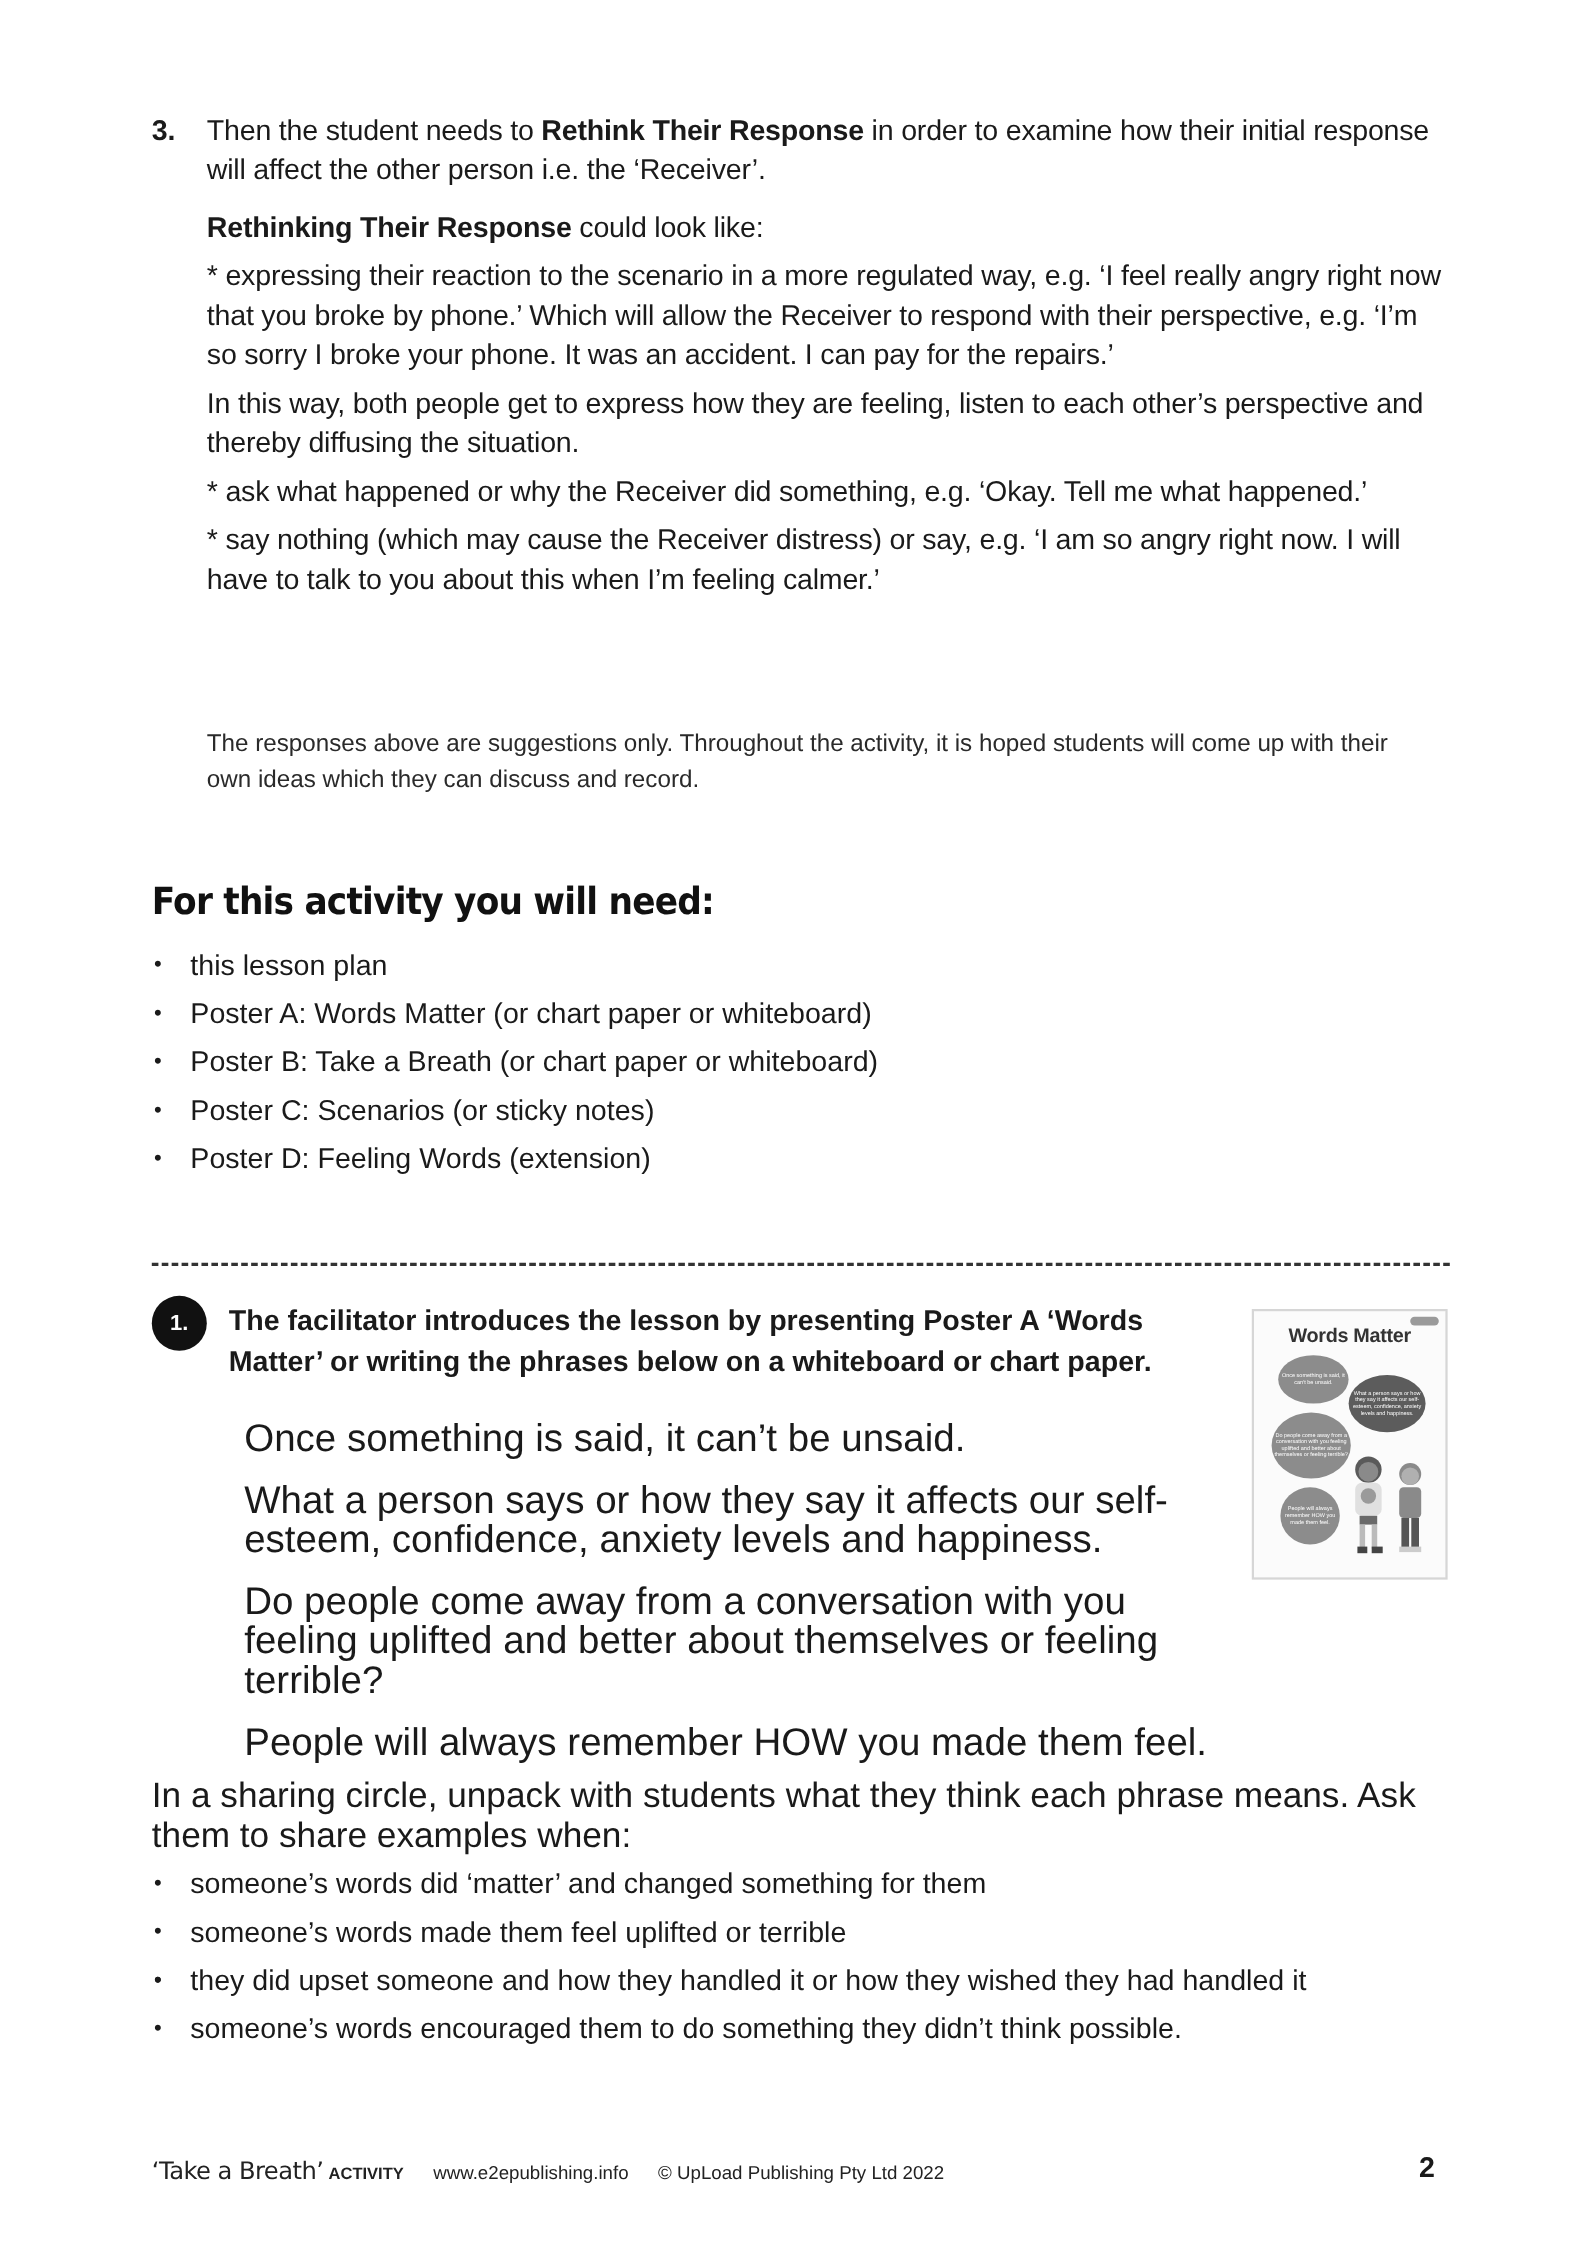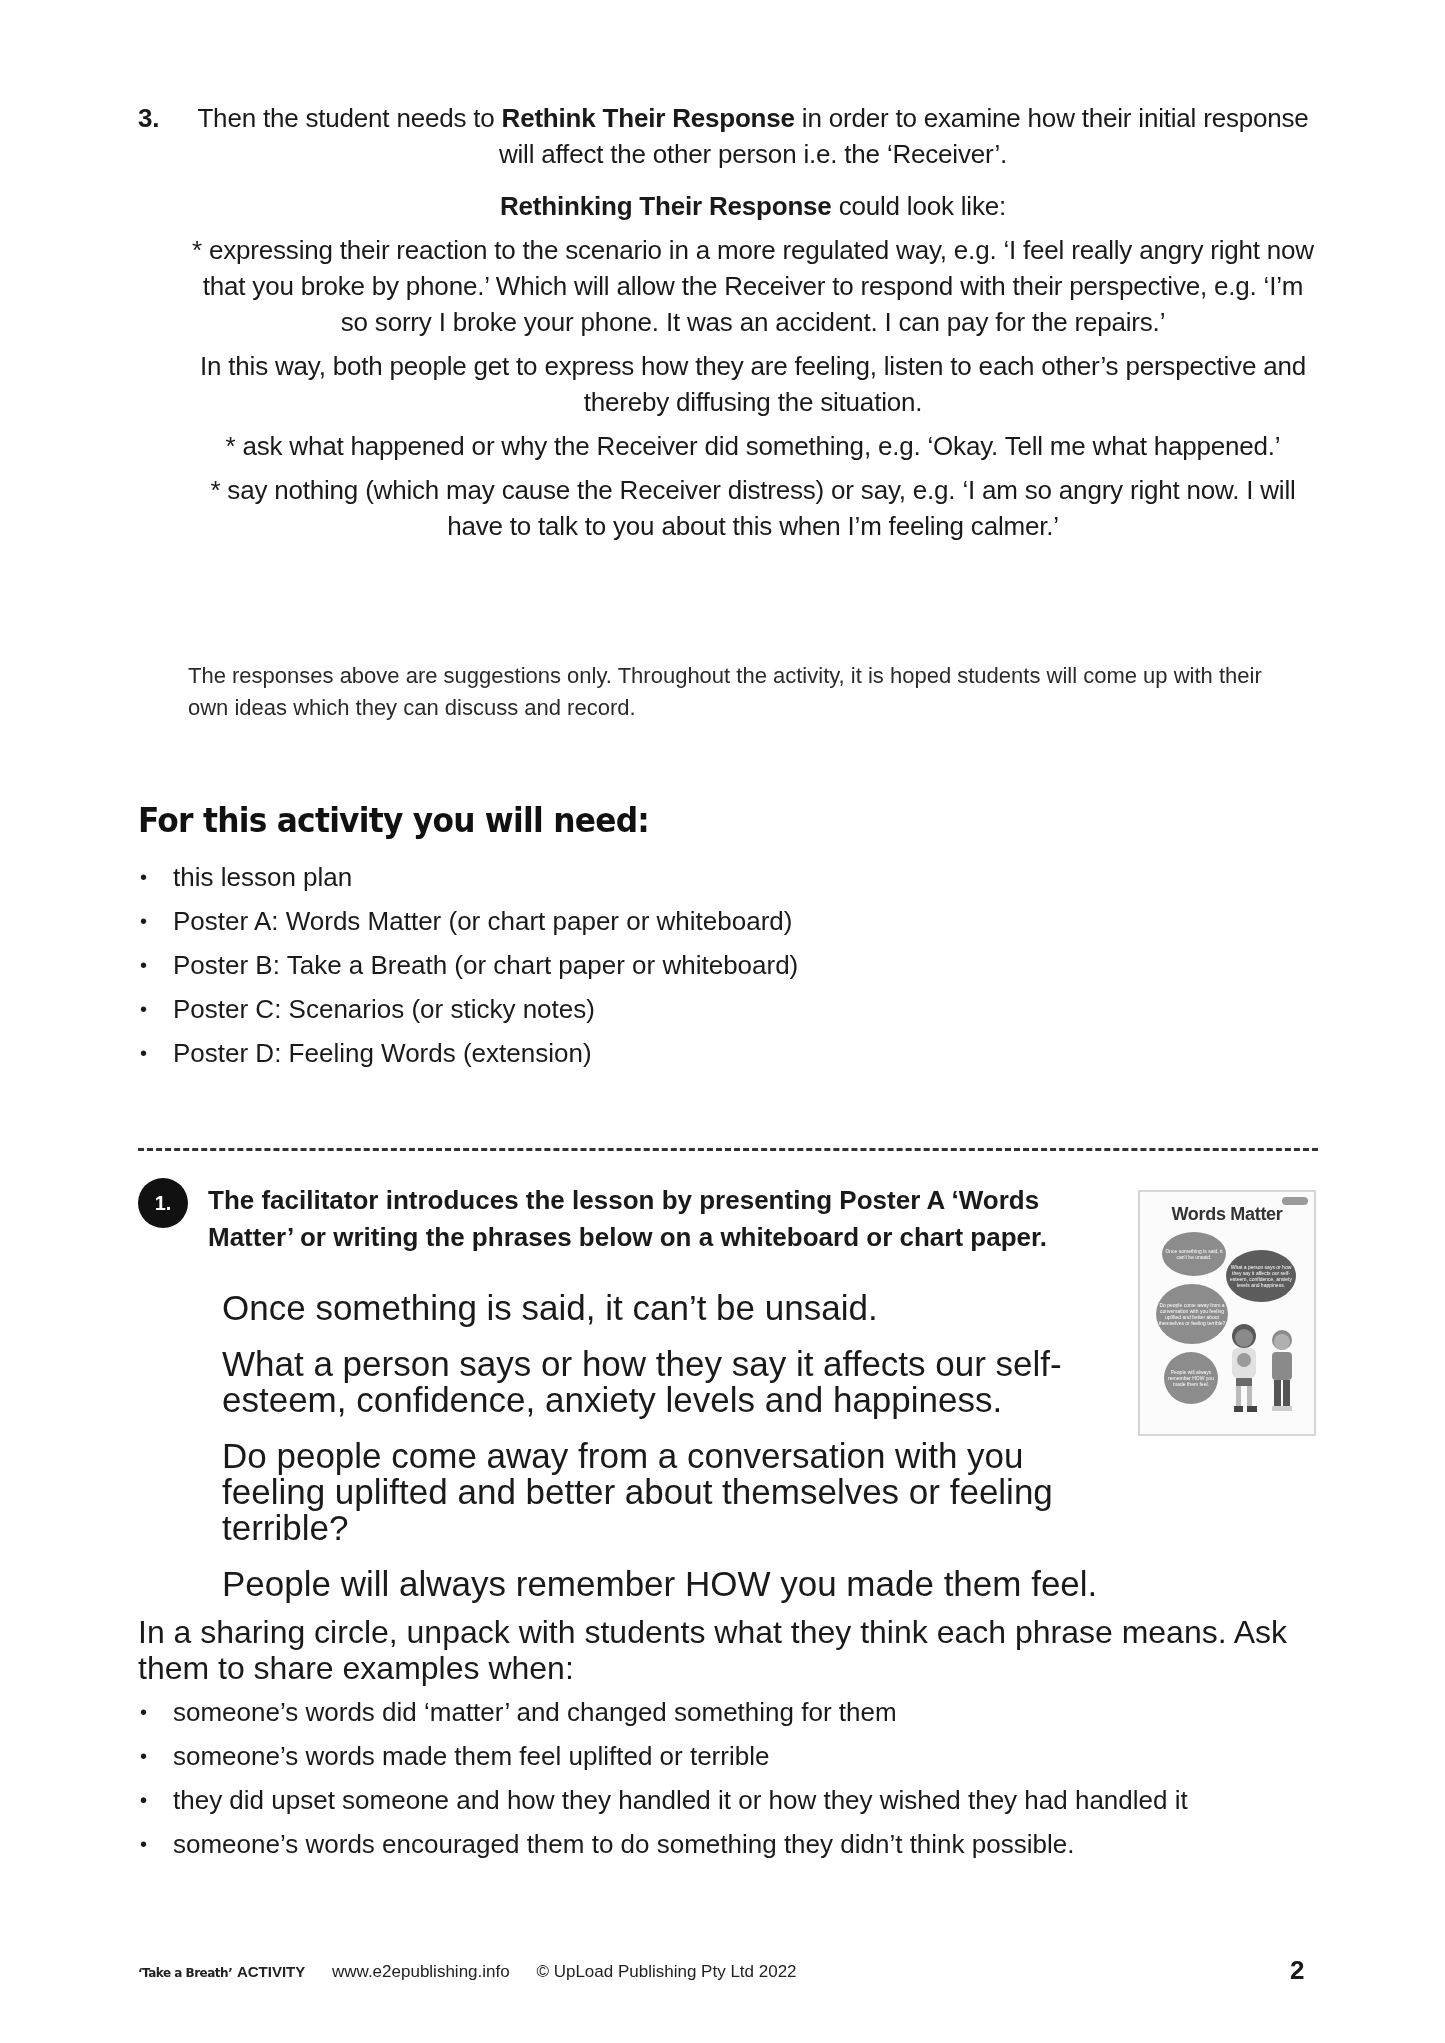--- a/index.html
+++ b/index.html
@@ -7,21 +7,21 @@
     width: 1445px; height: 2043px; position: relative; overflow: hidden;
     font-family: "Liberation Sans", sans-serif; color: #1a1a1a;
   }
   .page { position: absolute; left: 0; top: 0; width: 1445px; height: 2043px; }
   .body-text { font-size: 26px; line-height: 36px; letter-spacing: -0.2px; }
 
   
   .step3 { position: absolute; left: 138px; top: 100px; width: 1180px; }
   .step3 .num { position: absolute; left: 0; top: 0; font-weight: bold; font-size: 26px; line-height: 36px; }
   .step3 .content { margin-left: 50px; }
-  .step3 .content p { margin: 0 0 8px 0; text-align: center; }
+  .step3 .content p { margin: 0 0 8px 0; }
   .step3 .content p.gap { margin-top: 16px; }
   .note { position: absolute; left: 188px; top: 660px; width: 1120px; font-size: 22px; line-height: 32px; color: #2a2a2a; }
 
   
   .needs-title { position: absolute; left: 138px; top: 800px; font-family: "DejaVu Sans", sans-serif; font-weight: bold; font-size: 34px; letter-spacing: -0.8px; transform: scaleX(0.92); transform-origin: left; color: #111; }
   .needs-list { position: absolute; left: 138px; top: 855px; margin: 0; padding: 0; list-style: none; }
   .needs-list li, .share-list li { position: relative; padding-left: 35px; font-size: 26px; line-height: 44px; }
   .bullet { position: absolute; left: 2px; top: 0; font-size: 20px; }
 
   .dashed { position: absolute; left: 138px; top: 1148px; width: 1180px; border-top: 3px dashed #333; }
@@ -39,21 +39,21 @@
   .poster .ptitle { position: absolute; left: 0; top: 12px; width: 100%; text-align: center; font-weight: bold; font-size: 18px; color: #333; letter-spacing: -0.3px; }
   .bubble { position: absolute; border-radius: 50%; background: #8c8c8c; color: #fff; font-size: 5px; text-align: center; display: flex; align-items: center; justify-content: center; padding: 2px; box-sizing: border-box; line-height: 6px; }
   .bubble.dark { background: #5c5c5c; }
   .figure { position: absolute; }
 
   .share-intro { position: absolute; left: 138px; top: 1614px; width: 1180px; font-size: 32px; line-height: 36px; }
   .share-list { position: absolute; left: 138px; top: 1690px; margin: 0; padding: 0; list-style: none; }
 
   
   .footer { position: absolute; left: 138px; top: 1962px; font-size: 17px; color: #222; white-space: nowrap; }
-  .footer .brand { font-weight: bold; font-family: "DejaVu Sans", sans-serif; font-size: 12px; letter-spacing: -0.5px; }
+  .footer .brand { font-weight: normal; font-family: "DejaVu Sans", sans-serif; font-size: 22px; letter-spacing: -0.5px; }
   .footer .activity { font-weight: bold; font-size: 15px; margin-right: 22px; }
   .footer .url { margin-right: 22px; }
   .page-num { position: absolute; left: 1290px; top: 1955px; font-weight: bold; font-size: 26px; }
 </style>
 </head>
 <body>
 
 <div class="page">
 
   <div class="step3 body-text">

